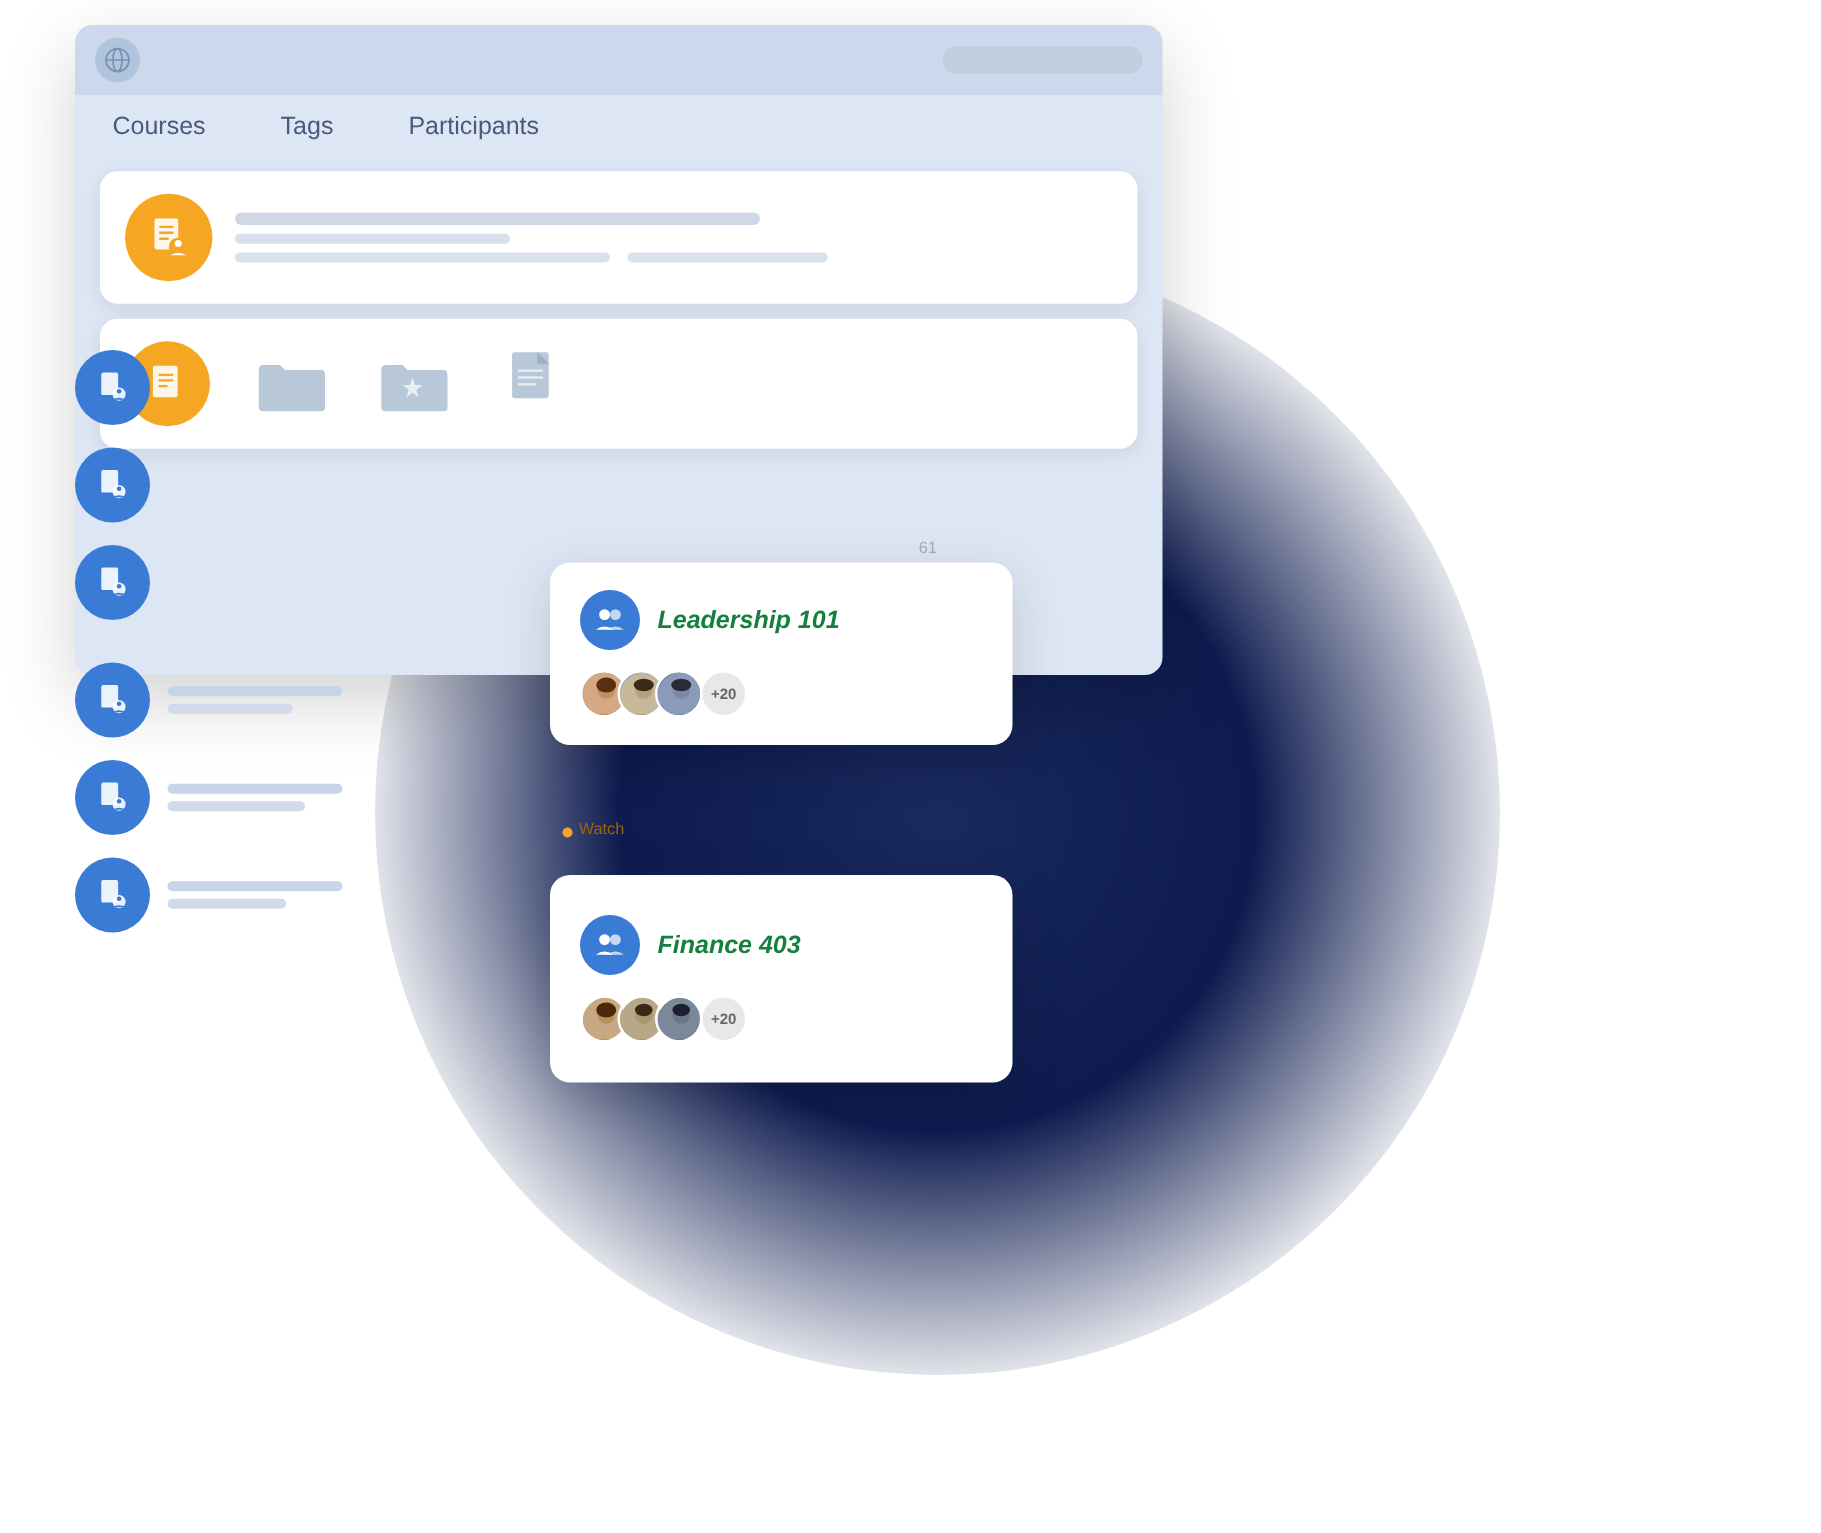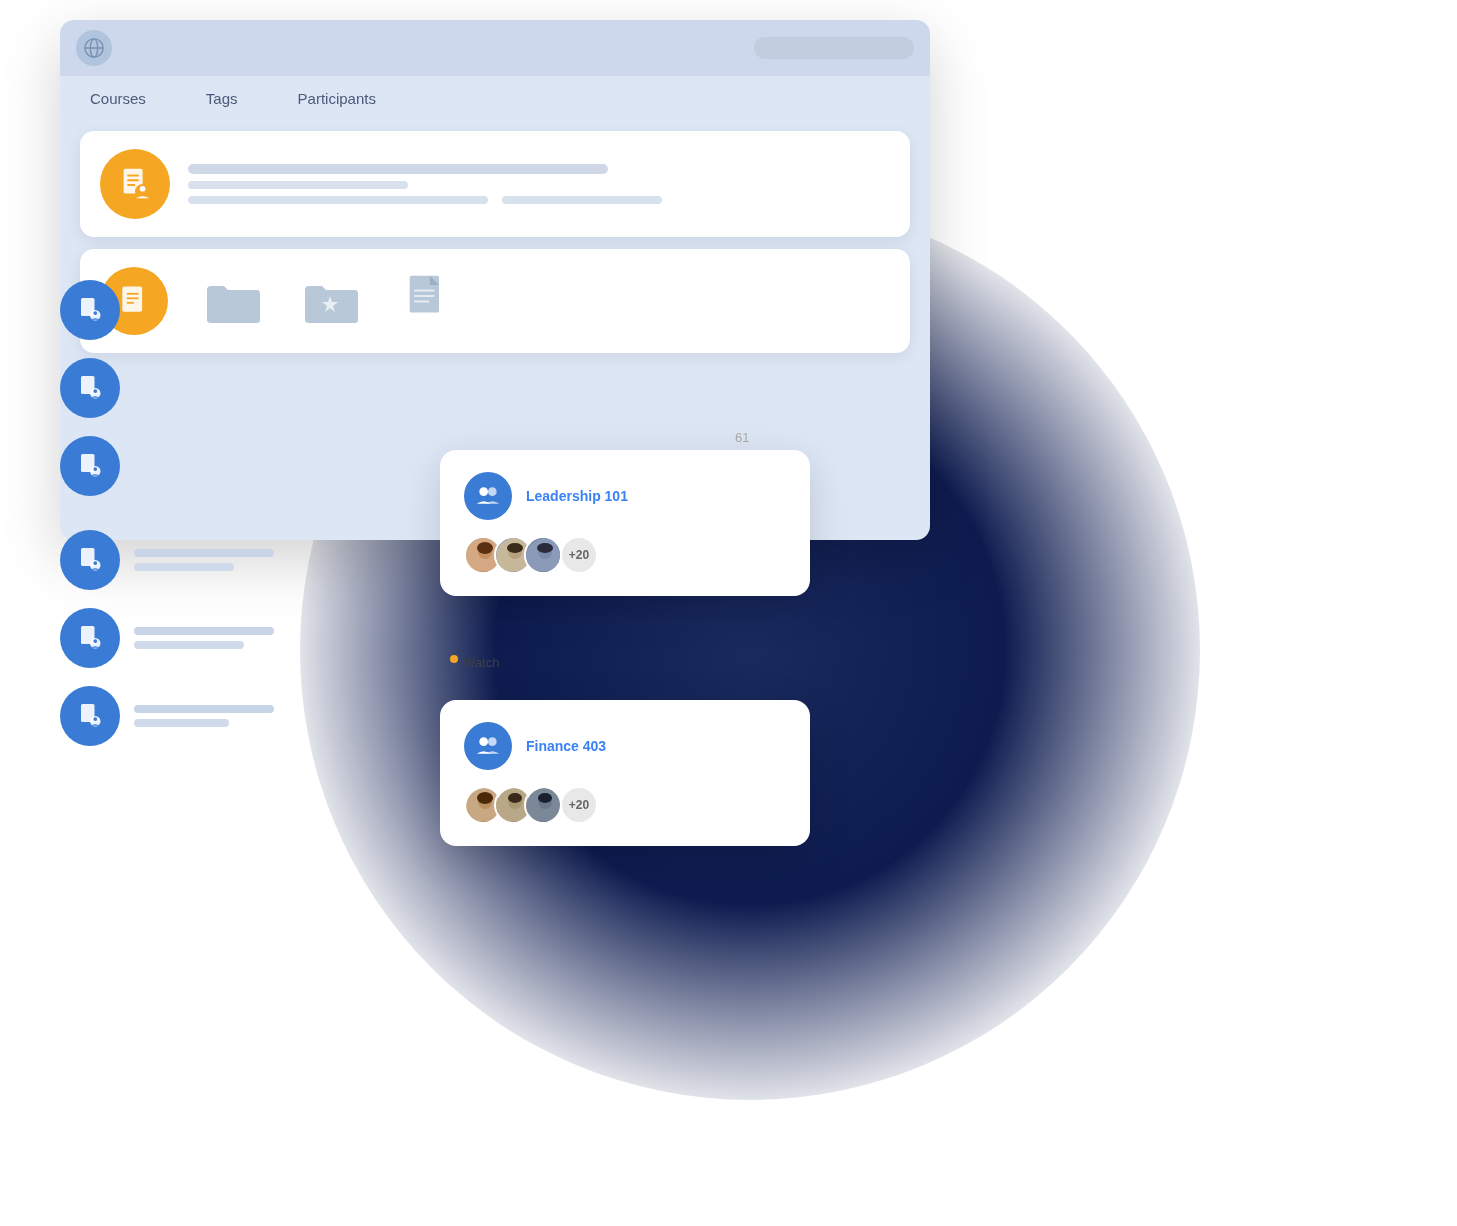--- a/index.html
+++ b/index.html
@@ -69,21 +69,21 @@
     }
 
     .app-nav {
       display: flex;
       gap: 60px;
       padding: 14px 30px;
       background: #dde6f5;
     }
 
     .app-nav-item {
-      font-size: 15px;
+      font-size: 20px;
       color: #4a5a7a;
       font-weight: 500;
     }
 
     .app-content {
       padding: 10px 20px;
       display: flex;
       flex-direction: column;
       gap: 12px;
     }
@@ -209,23 +209,24 @@
     .class-circle-blue {
       width: 48px; height: 48px;
       background: #3a7bd5;
       border-radius: 50%;
       display: flex; align-items: center; justify-content: center;
     }
 
     .class-circle-blue svg { width: 26px; height: 26px; }
 
     .class-title {
-      font-size: 14px;
+      font-size: 20px;
       font-weight: 600;
-      color: #3b82f6;
+      color: #15803d;
+      font-style: italic;
     }
 
     .avatars-row {
       display: flex;
       align-items: center;
       gap: -6px;
     }
 
     .avatar {
       width: 38px; height: 38px;
@@ -285,21 +286,21 @@
     }
 
     
     .finance-card {
       position: absolute;
       top: 700px;
       left: 440px;
       width: 370px;
       background: #ffffff;
       border-radius: 16px;
-      padding: 22px 24px;
+      padding: 32px 24px;
       box-shadow: 0 12px 40px rgba(0,0,0,0.15);
       z-index: 10;
     }
 
     
     .assignments-card {
       position: absolute;
       top: 690px;
       left: 780px;
       width: 310px;
@@ -313,24 +314,24 @@
     .folder-orange {
       width: 110px; height: 95px;
       display: flex; align-items: center; justify-content: center;
       margin: 0 auto;
     }
 
     
     .watch-label {
       position: absolute;
       display: flex;
-      align-items: flex-start;
+      align-items: flex-end;
       gap: 5px;
       font-size: 13px;
-      color: #404040;
+      color: #a16207;
       z-index: 5;
     }
   </style>
 </head>
 <body>
 
 <div class="scene">
 
   <div class="blob-bg"></div>
 

